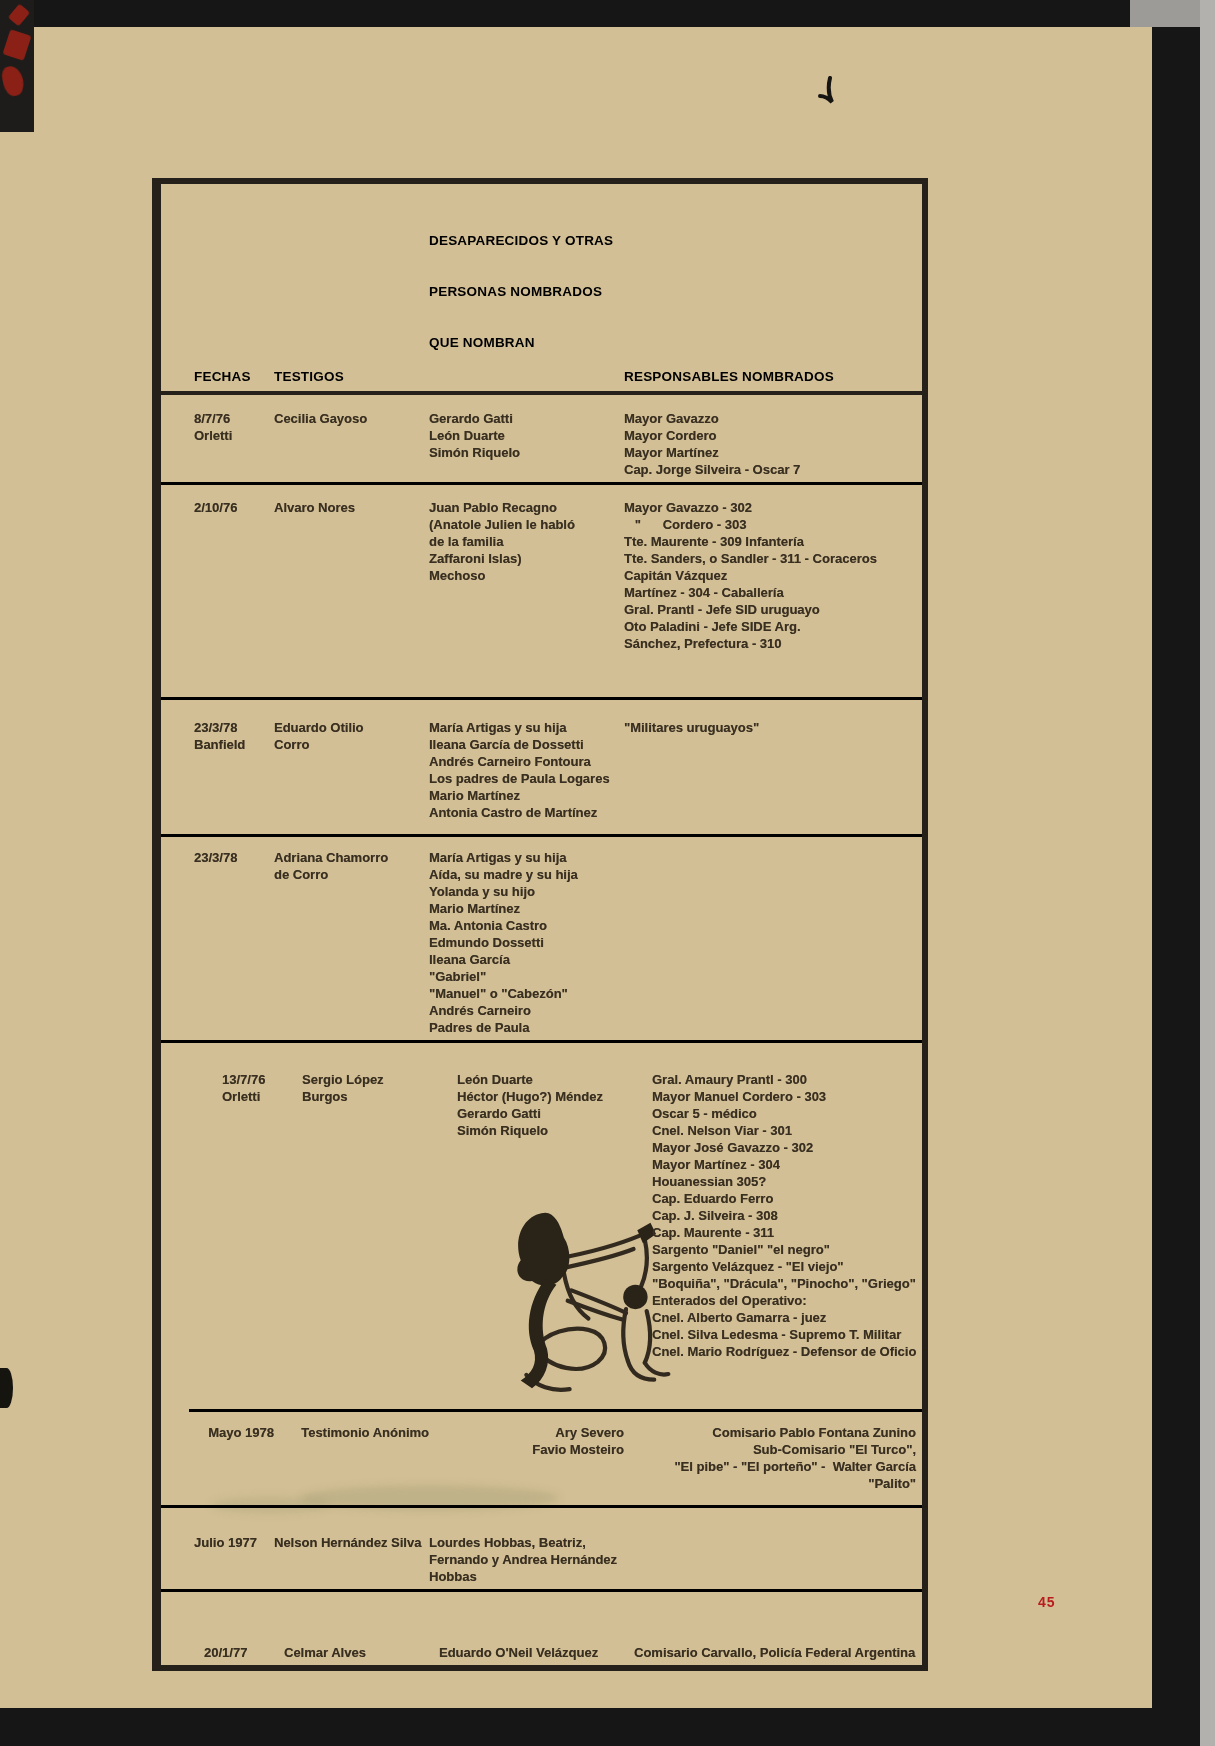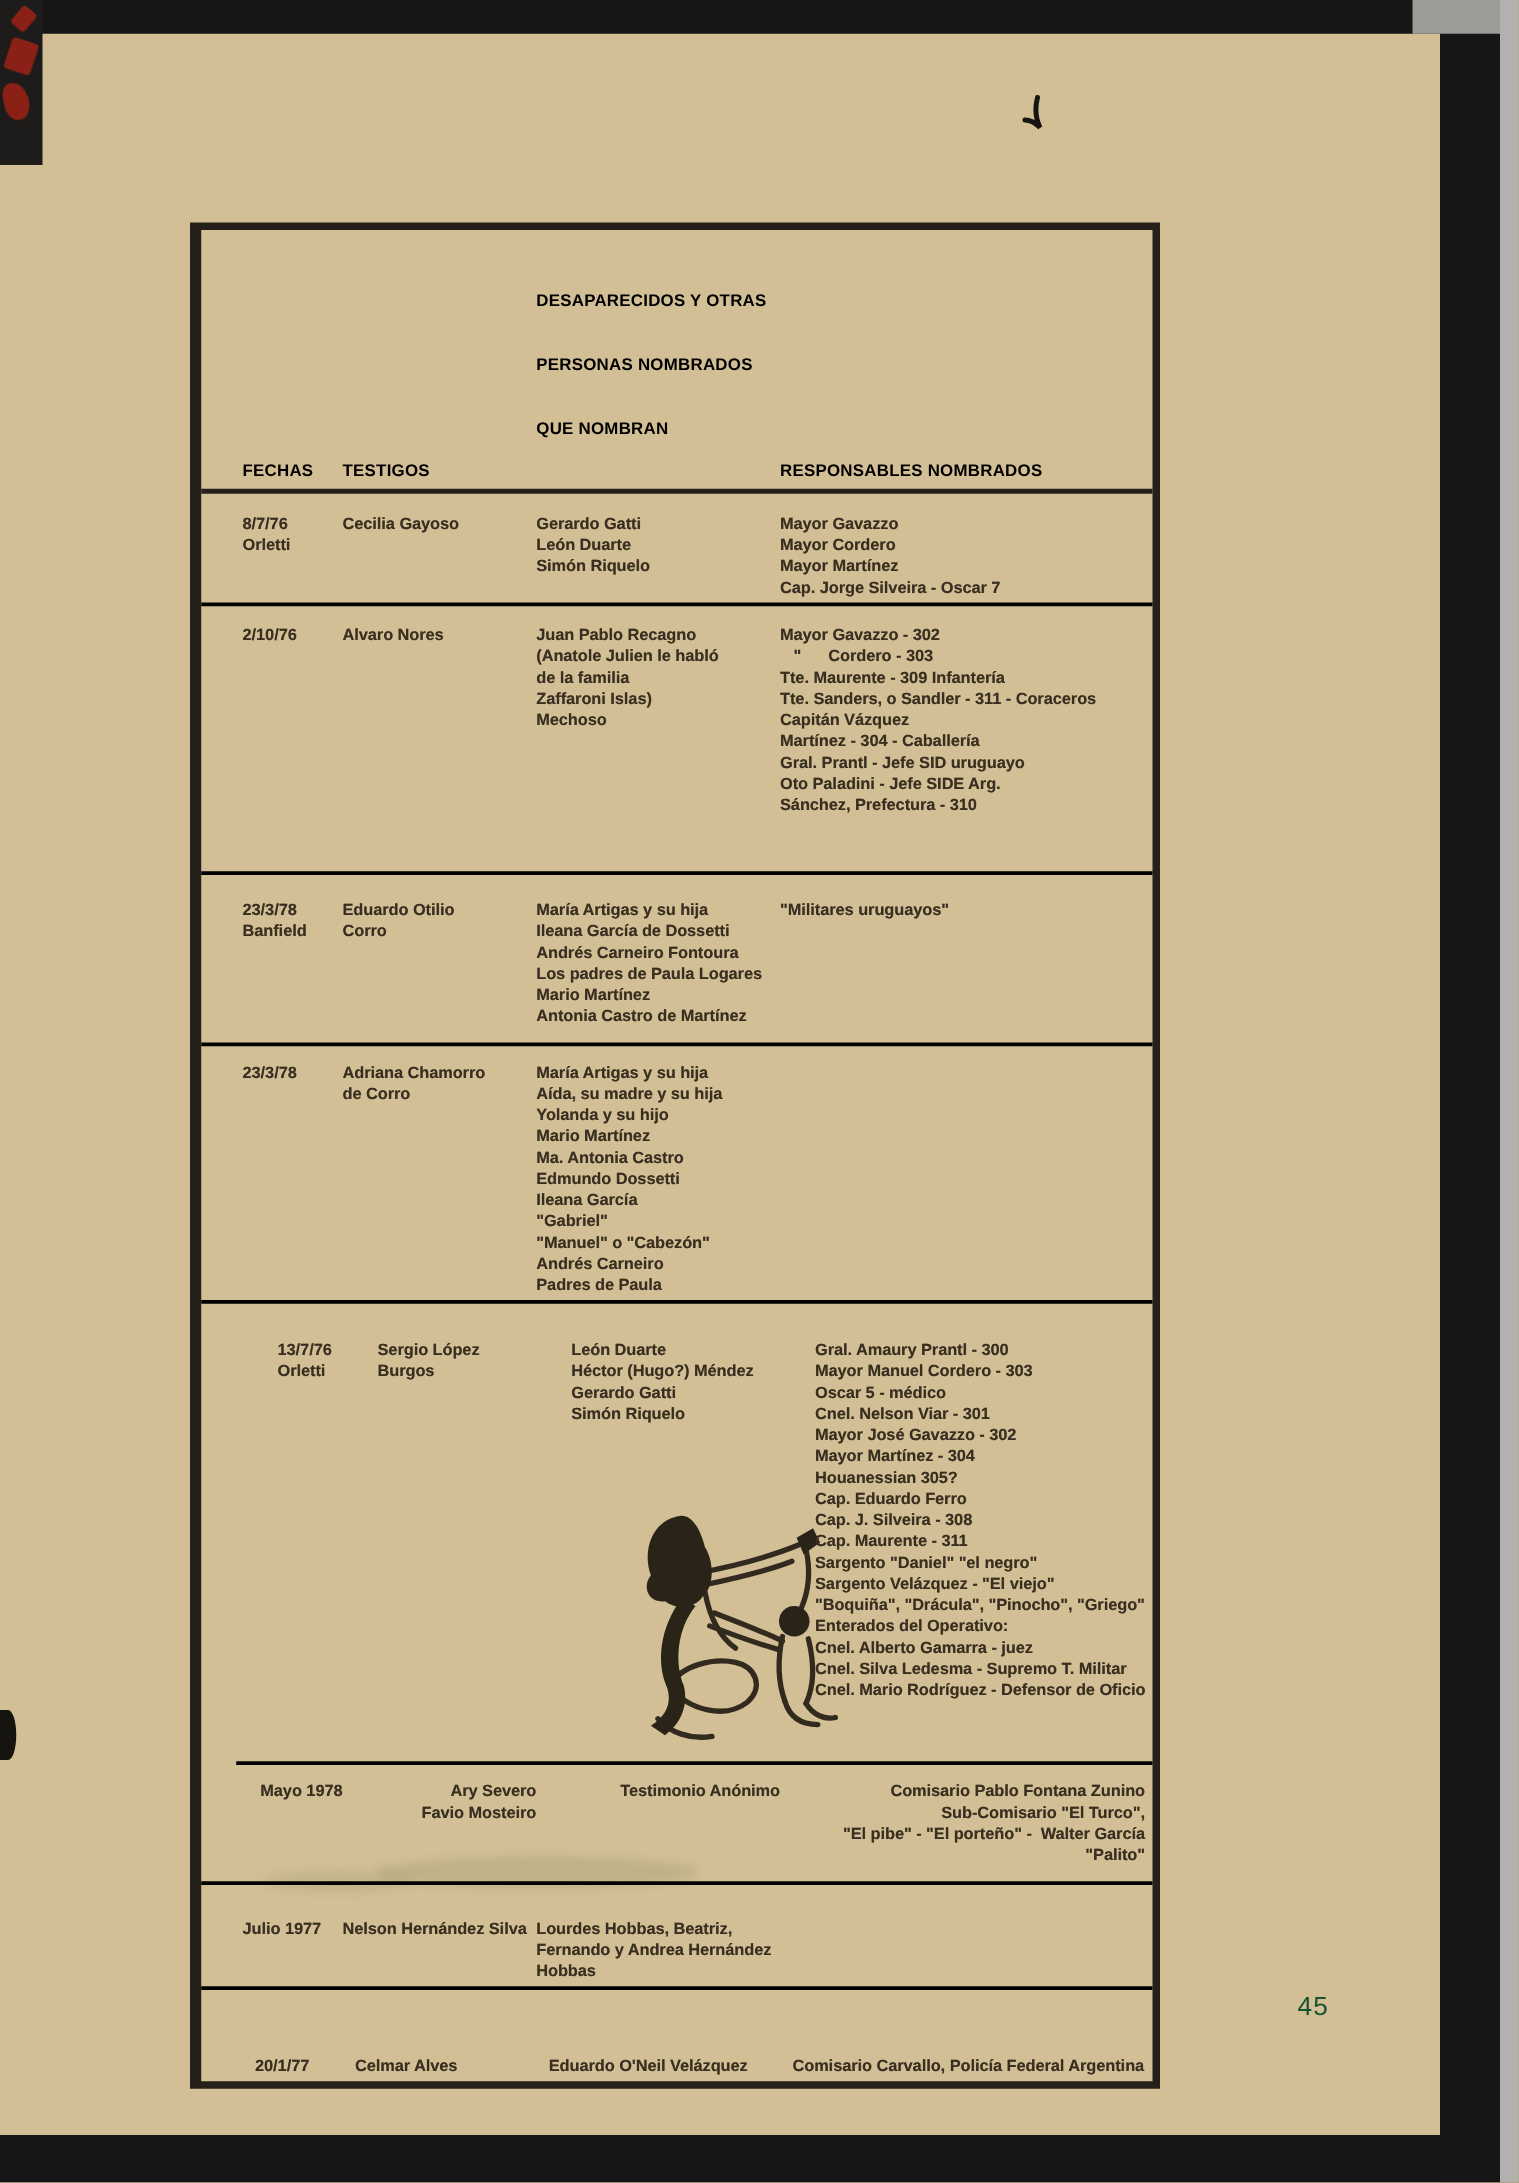--- a/index.html
+++ b/index.html
@@ -54,21 +54,21 @@
   .rows .row:nth-child(4){min-height:200px;padding-top:12px;}
   .rows .row:nth-child(5){min-height:325px;padding-top:28px;margin-left:28px;}
   .rows .row:nth-child(6){min-height:96px;padding-top:12px;text-align:right;}
   .rows .row:nth-child(7){min-height:74px;padding-top:26px;}
   .rows .row:nth-child(8){min-height:73px;padding-top:52px;border-bottom:none;margin-left:10px;}
 
   .figure-wrap{margin:10px 0 0 10px;width:188px;height:202px;}
 
   .page-number{
     position:absolute;left:1038px;top:1594px;
-    font-weight:normal;font-size:21px;letter-spacing:1px;color:#14532d;
+    font-weight:bold;font-size:14px;letter-spacing:1px;color:#b91c1c;
   }
 </style>
 </head>
 <body>
 
 <div class="scan">
 
   <div class="edge edge-top"></div>
   <div class="edge edge-right"></div>
   <div class="edge edge-bottom"></div>
@@ -166,22 +166,22 @@
         <path d="M162,24 l14,-8 l6,12 l-14,10 Z"></path>
       </g>
     </svg>
   </div>
 </div>
     <div class="cell"><div class="line">Gral. Amaury Prantl - 300</div><div class="line">Mayor Manuel Cordero - 303</div><div class="line">Oscar 5 - médico</div><div class="line">Cnel. Nelson Viar - 301</div><div class="line">Mayor José Gavazzo - 302</div><div class="line">Mayor Martínez - 304</div><div class="line">Houanessian 305?</div><div class="line">Cap. Eduardo Ferro</div><div class="line">Cap. J. Silveira - 308</div><div class="line">Cap. Maurente - 311</div><div class="line">Sargento "Daniel" "el negro"</div><div class="line">Sargento Velázquez - "El viejo"</div><div class="line">"Boquiña", "Drácula", "Pinocho", "Griego"</div><div class="line">Enterados del Operativo:</div><div class="line">Cnel. Alberto Gamarra - juez</div><div class="line">Cnel. Silva Ledesma - Supremo T. Militar</div><div class="line">Cnel. Mario Rodríguez - Defensor de Oficio</div></div>
   </div>
 
   <div class="row">
     <div class="cell"><div class="line">Mayo 1978</div></div>
+    <div class="cell"><div class="line">Testimonio Anónimo</div></div>
     <div class="cell"><div class="line">Ary Severo</div><div class="line">Favio Mosteiro</div></div>
-    <div class="cell"><div class="line">Testimonio Anónimo</div></div>
     <div class="cell"><div class="line">Comisario Pablo Fontana Zunino</div><div class="line">Sub-Comisario "El Turco",</div><div class="line">"El pibe" - "El porteño" -  Walter García</div><div class="line">"Palito"</div></div>
   </div>
 
   <div class="row">
     <div class="cell"><div class="line">Julio 1977</div></div>
     <div class="cell"><div class="line">Nelson Hernández Silva</div></div>
     <div class="cell"><div class="line">Lourdes Hobbas, Beatriz,</div><div class="line">Fernando y Andrea Hernández</div><div class="line">Hobbas</div></div>
     <div class="cell"></div>
   </div>
 

